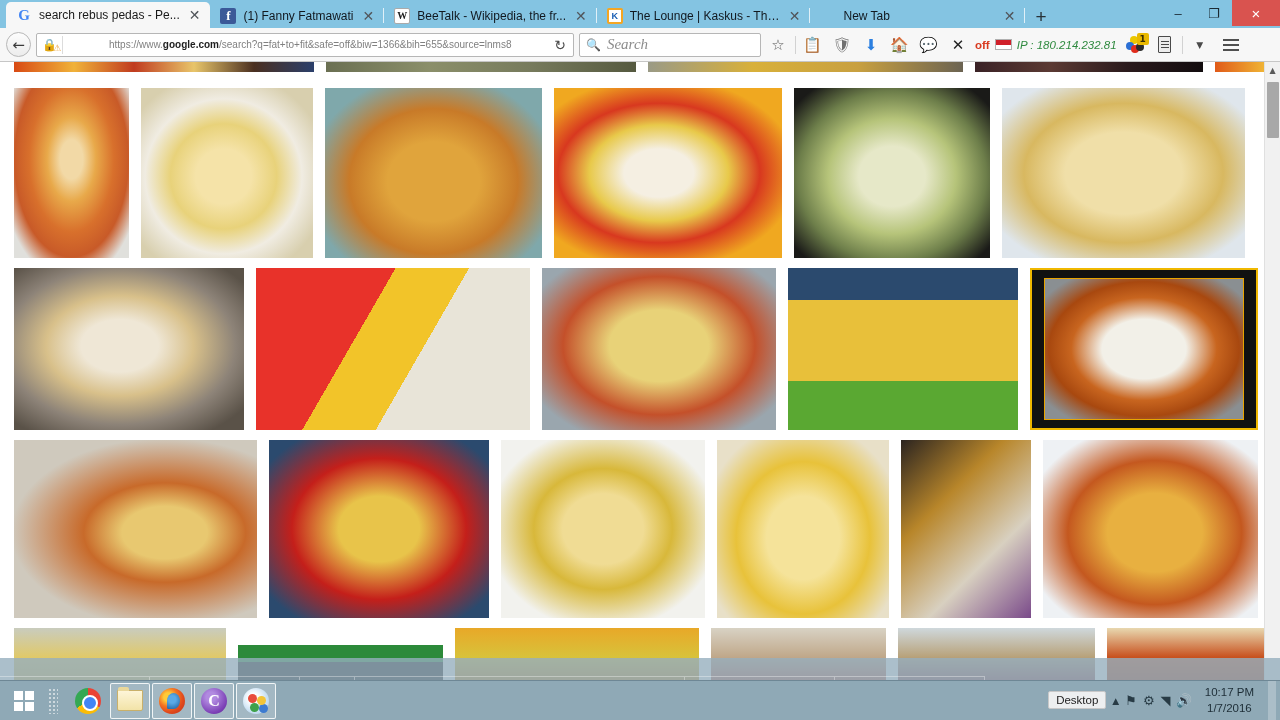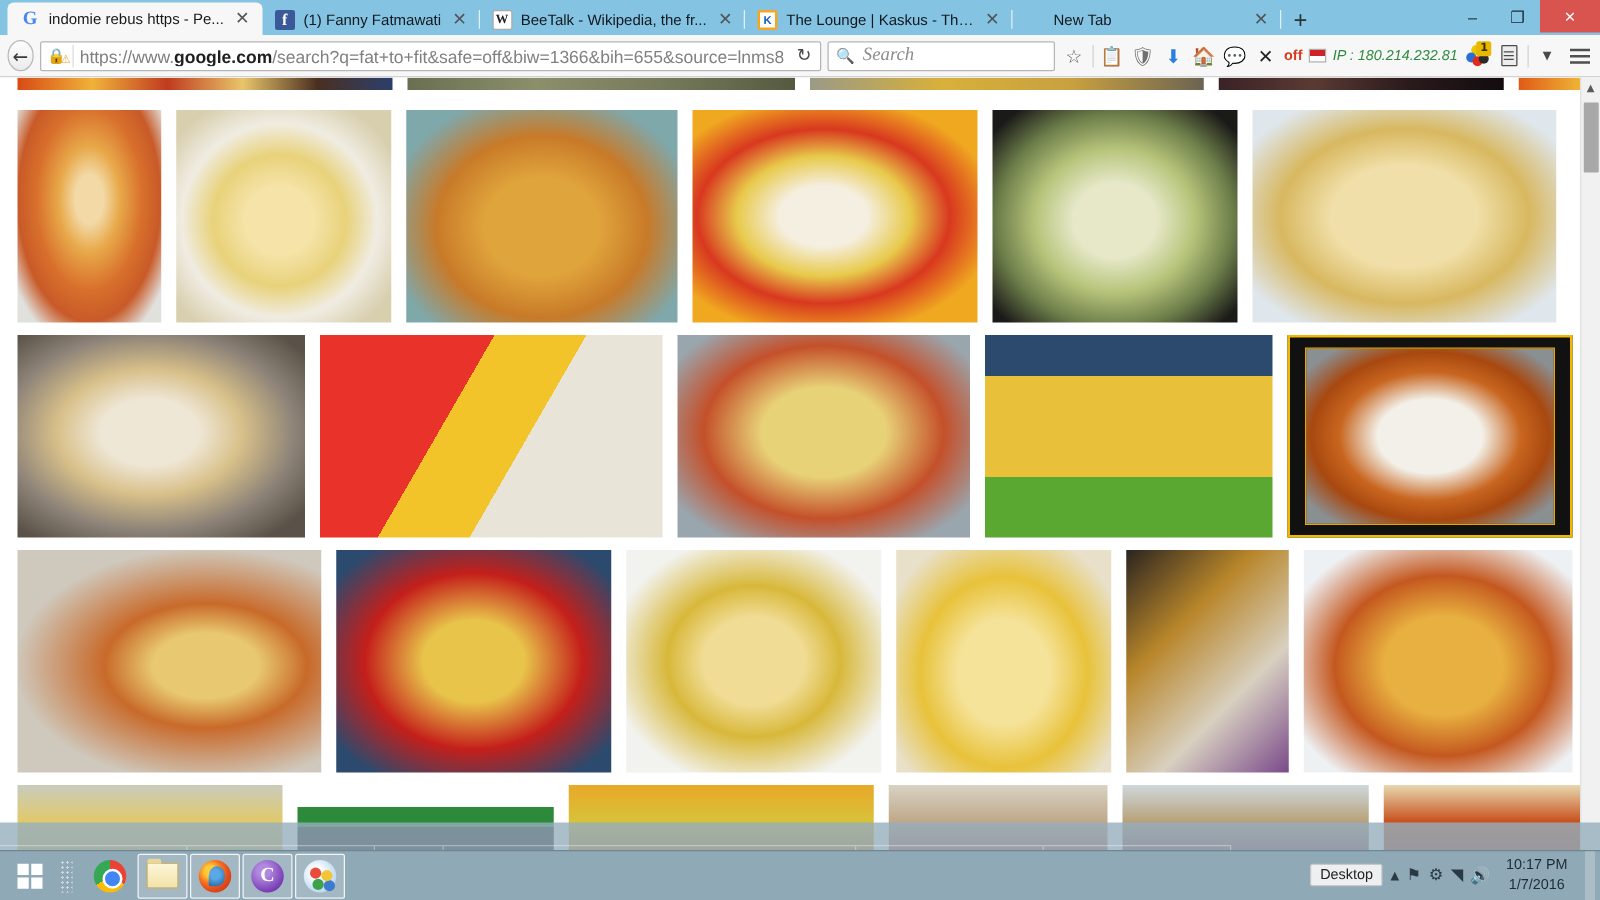--- a/index.html
+++ b/index.html
@@ -110,24 +110,25 @@
     padding: 0 2px 0 5px;
     gap: 5px;
   }
   .lockicon { font-size: 12px; color: #6b6b6b; line-height: 1;
               font-family:"DejaVu Sans",sans-serif; position: relative; }
   .lockicon .warn { color: #e8a33d; font-size: 9px; position: absolute;
                     right: -4px; bottom: -2px; }
   .urlsep { width: 1px; align-self: stretch; background: #dcdcdc; margin: 2px 0; }
   .urltext {
     flex: 1;
-    font-size: 14px;
+    font-size: 10px;
     color: #808080;
     white-space: nowrap; overflow: hidden;
     font-family: "Liberation Sans", sans-serif;
+    margin-left: 41px;
   }
   .urltext b { color: #1f1f1f; font-weight: bold; }
   .reload {
     width: 22px; height: 22px;
     display: flex; align-items: center; justify-content: center;
     font-size: 14px; color: #4a4a4a;
     font-family: "DejaVu Sans", sans-serif;
   }
   .searchwrap {
     flex: 0 0 182px;
@@ -322,21 +323,21 @@
     overflow:hidden; white-space:nowrap;
   }
 </style>
 </head>
 <body>
 
 <div class="tabbar">
 
   <div class="tab active">
     <span class="favicon fav-google">G</span>
-    <span class="tab-title">indomie rebus https - Pe...</span>
+    <span class="tab-title">search rebus pedas - Pe...</span>
     <span class="tab-close">✕</span>
   </div>
 
   <div class="tab">
     <span class="favicon fav-fb">f</span>
     <span class="tab-title">(1) Fanny Fatmawati</span>
     <span class="tab-close">✕</span>
   </div>
 
   <div class="tab">

